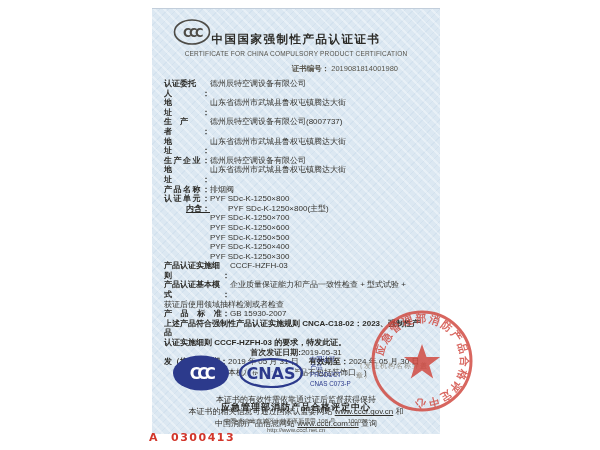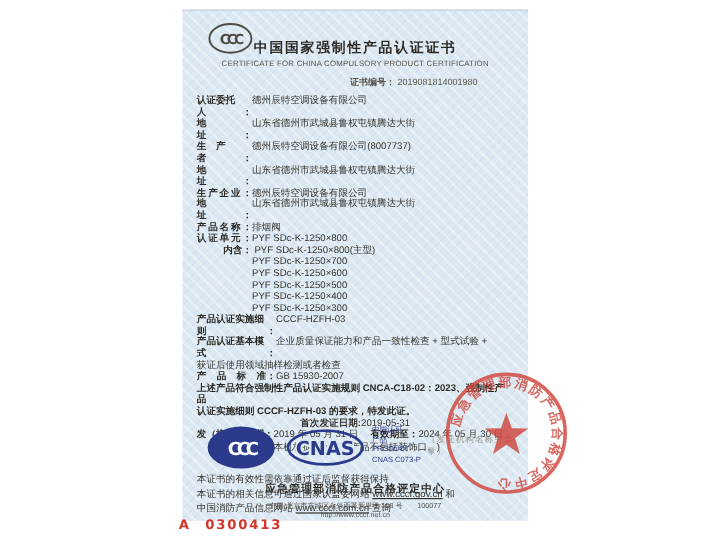--- a/index.html
+++ b/index.html
@@ -10,29 +10,29 @@
         background-image:repeating-linear-gradient(45deg,rgba(255,255,255,.35) 0 2px,transparent 2px 7px),
                          repeating-linear-gradient(-45deg,rgba(171,197,221,.18) 0 1px,transparent 1px 6px);}
   .ccc-outline{position:absolute;left:20px;top:9px;}
   .title{padding-top:23px;text-align:center;font-size:11.5px;font-weight:bold;letter-spacing:1.5px;color:#2b2a26;}
   .subtitle{margin-top:3px;text-align:center;font-size:6.5px;color:#55534c;letter-spacing:.2px;}
   .certno{margin-top:7px;text-align:right;padding-right:42px;font-size:7.5px;color:#57544a;}
   .certno b{font-weight:bold;margin-right:2px;padding-left:32px;}
   .body{margin-top:5px;padding:0 12px;font-size:8px;line-height:9.6px;color:#35332e;}
   .r{display:flex;}
   .lbl{flex:0 0 46px;font-weight:bold;text-align-last:justify;color:#2b2a26;}
-  .lbl.rt{text-align-last:right;padding-right:2px;}
+  .lbl.rt{text-align-last:right;padding-right:18px;text-decoration:underline;}
   .lbl.empty{text-align-last:left;}
   .r2 b{font-weight:bold;color:#2b2a26;}
   .lbl2{flex:0 0 66px;font-weight:bold;text-align-last:justify;color:#2b2a26;}
   .stmt{font-weight:bold;color:#2b2a26;}
   .center{text-align:center;}
   .gapl{margin-left:10px;}
   .note{text-align:center;margin-top:1px;}
-  .validity{margin-top:17px;text-align:left;font-size:8px;line-height:12px;color:#33312c;}
+  .validity{margin-top:17px;text-align:center;font-size:8px;line-height:12px;color:#33312c;}
   .vlink{text-decoration:underline;}
   .logo-ccc{position:absolute;left:20px;top:345px;}
   .logo-cnas{position:absolute;left:86px;top:347px;}
   .accr{position:absolute;left:158px;top:346px;font-size:6.3px;line-height:8.2px;color:#2c3a8c;}
   .seal-caption{position:absolute;left:204px;top:352px;font-size:7px;color:#96948b;letter-spacing:1px;}
   .seal{position:absolute;left:214px;top:296px;opacity:.82;}
   .footer{position:absolute;left:0;right:0;top:392px;text-align:center;}
   .footer-org{font-size:9px;font-weight:bold;letter-spacing:1px;color:#2b2a26;}
   .footer-addr{margin-top:3px;font-size:6px;color:#55534c;}
   .footer-addr .pc{margin-left:12px;}

